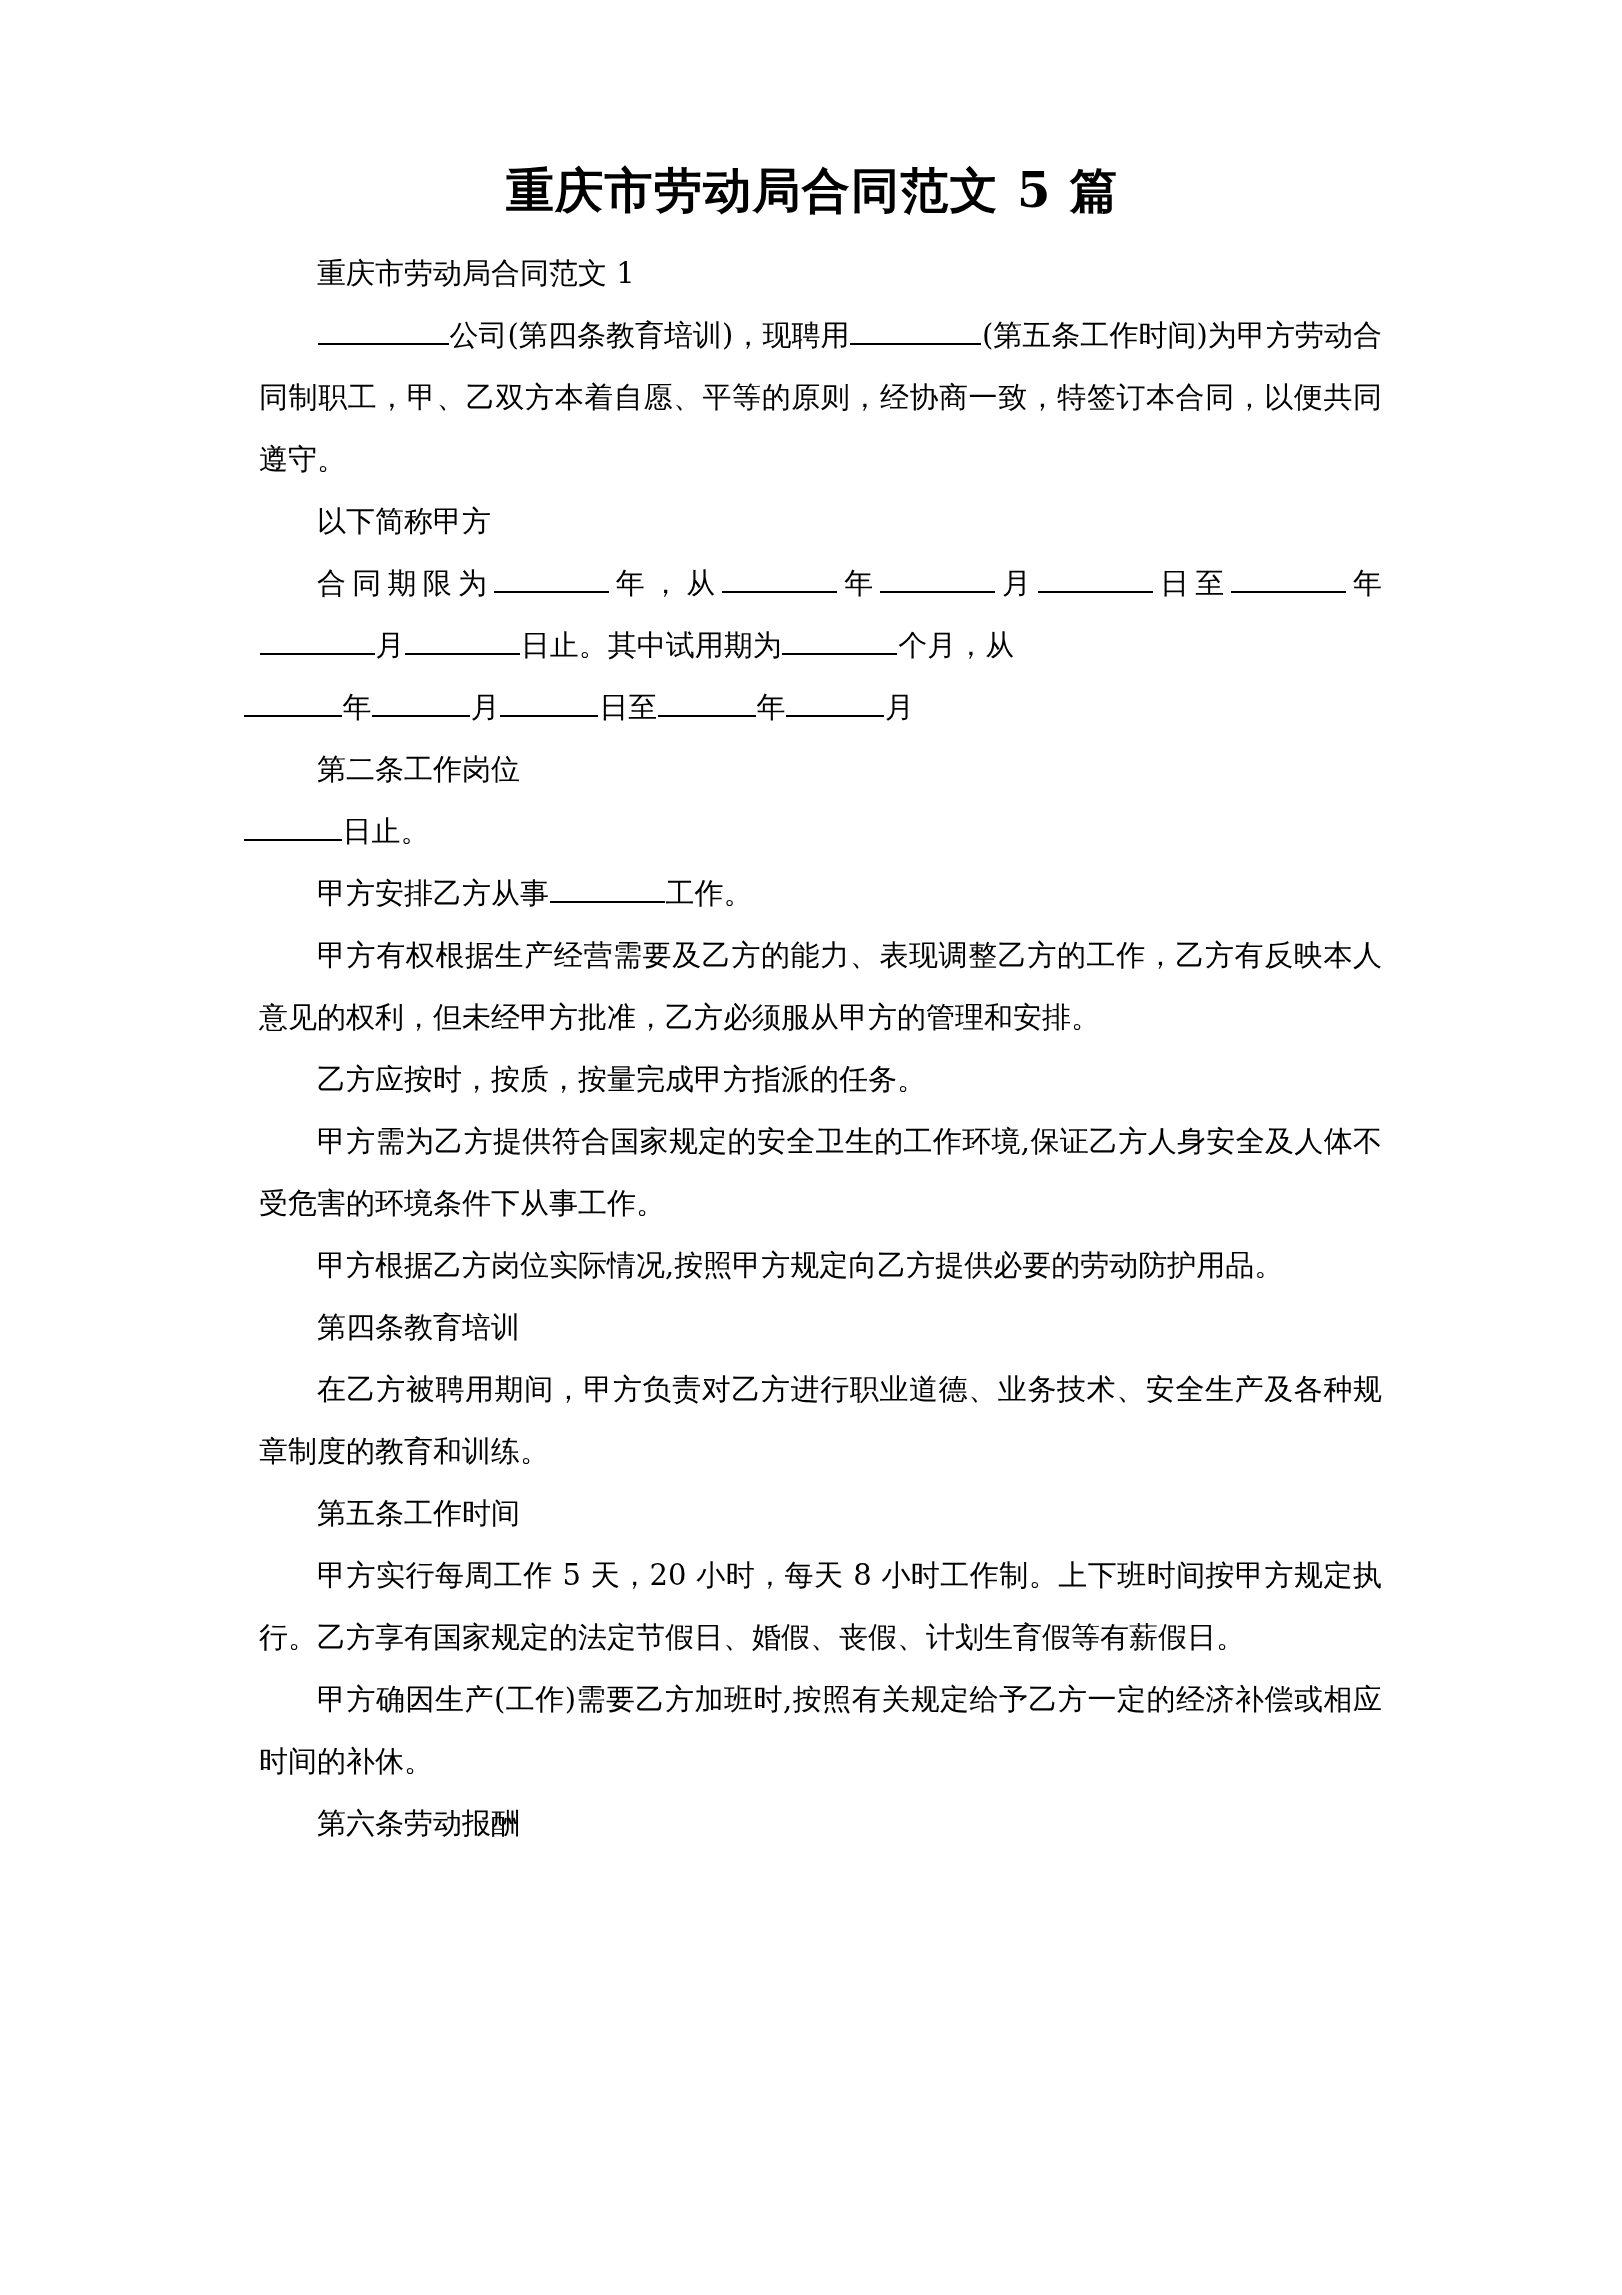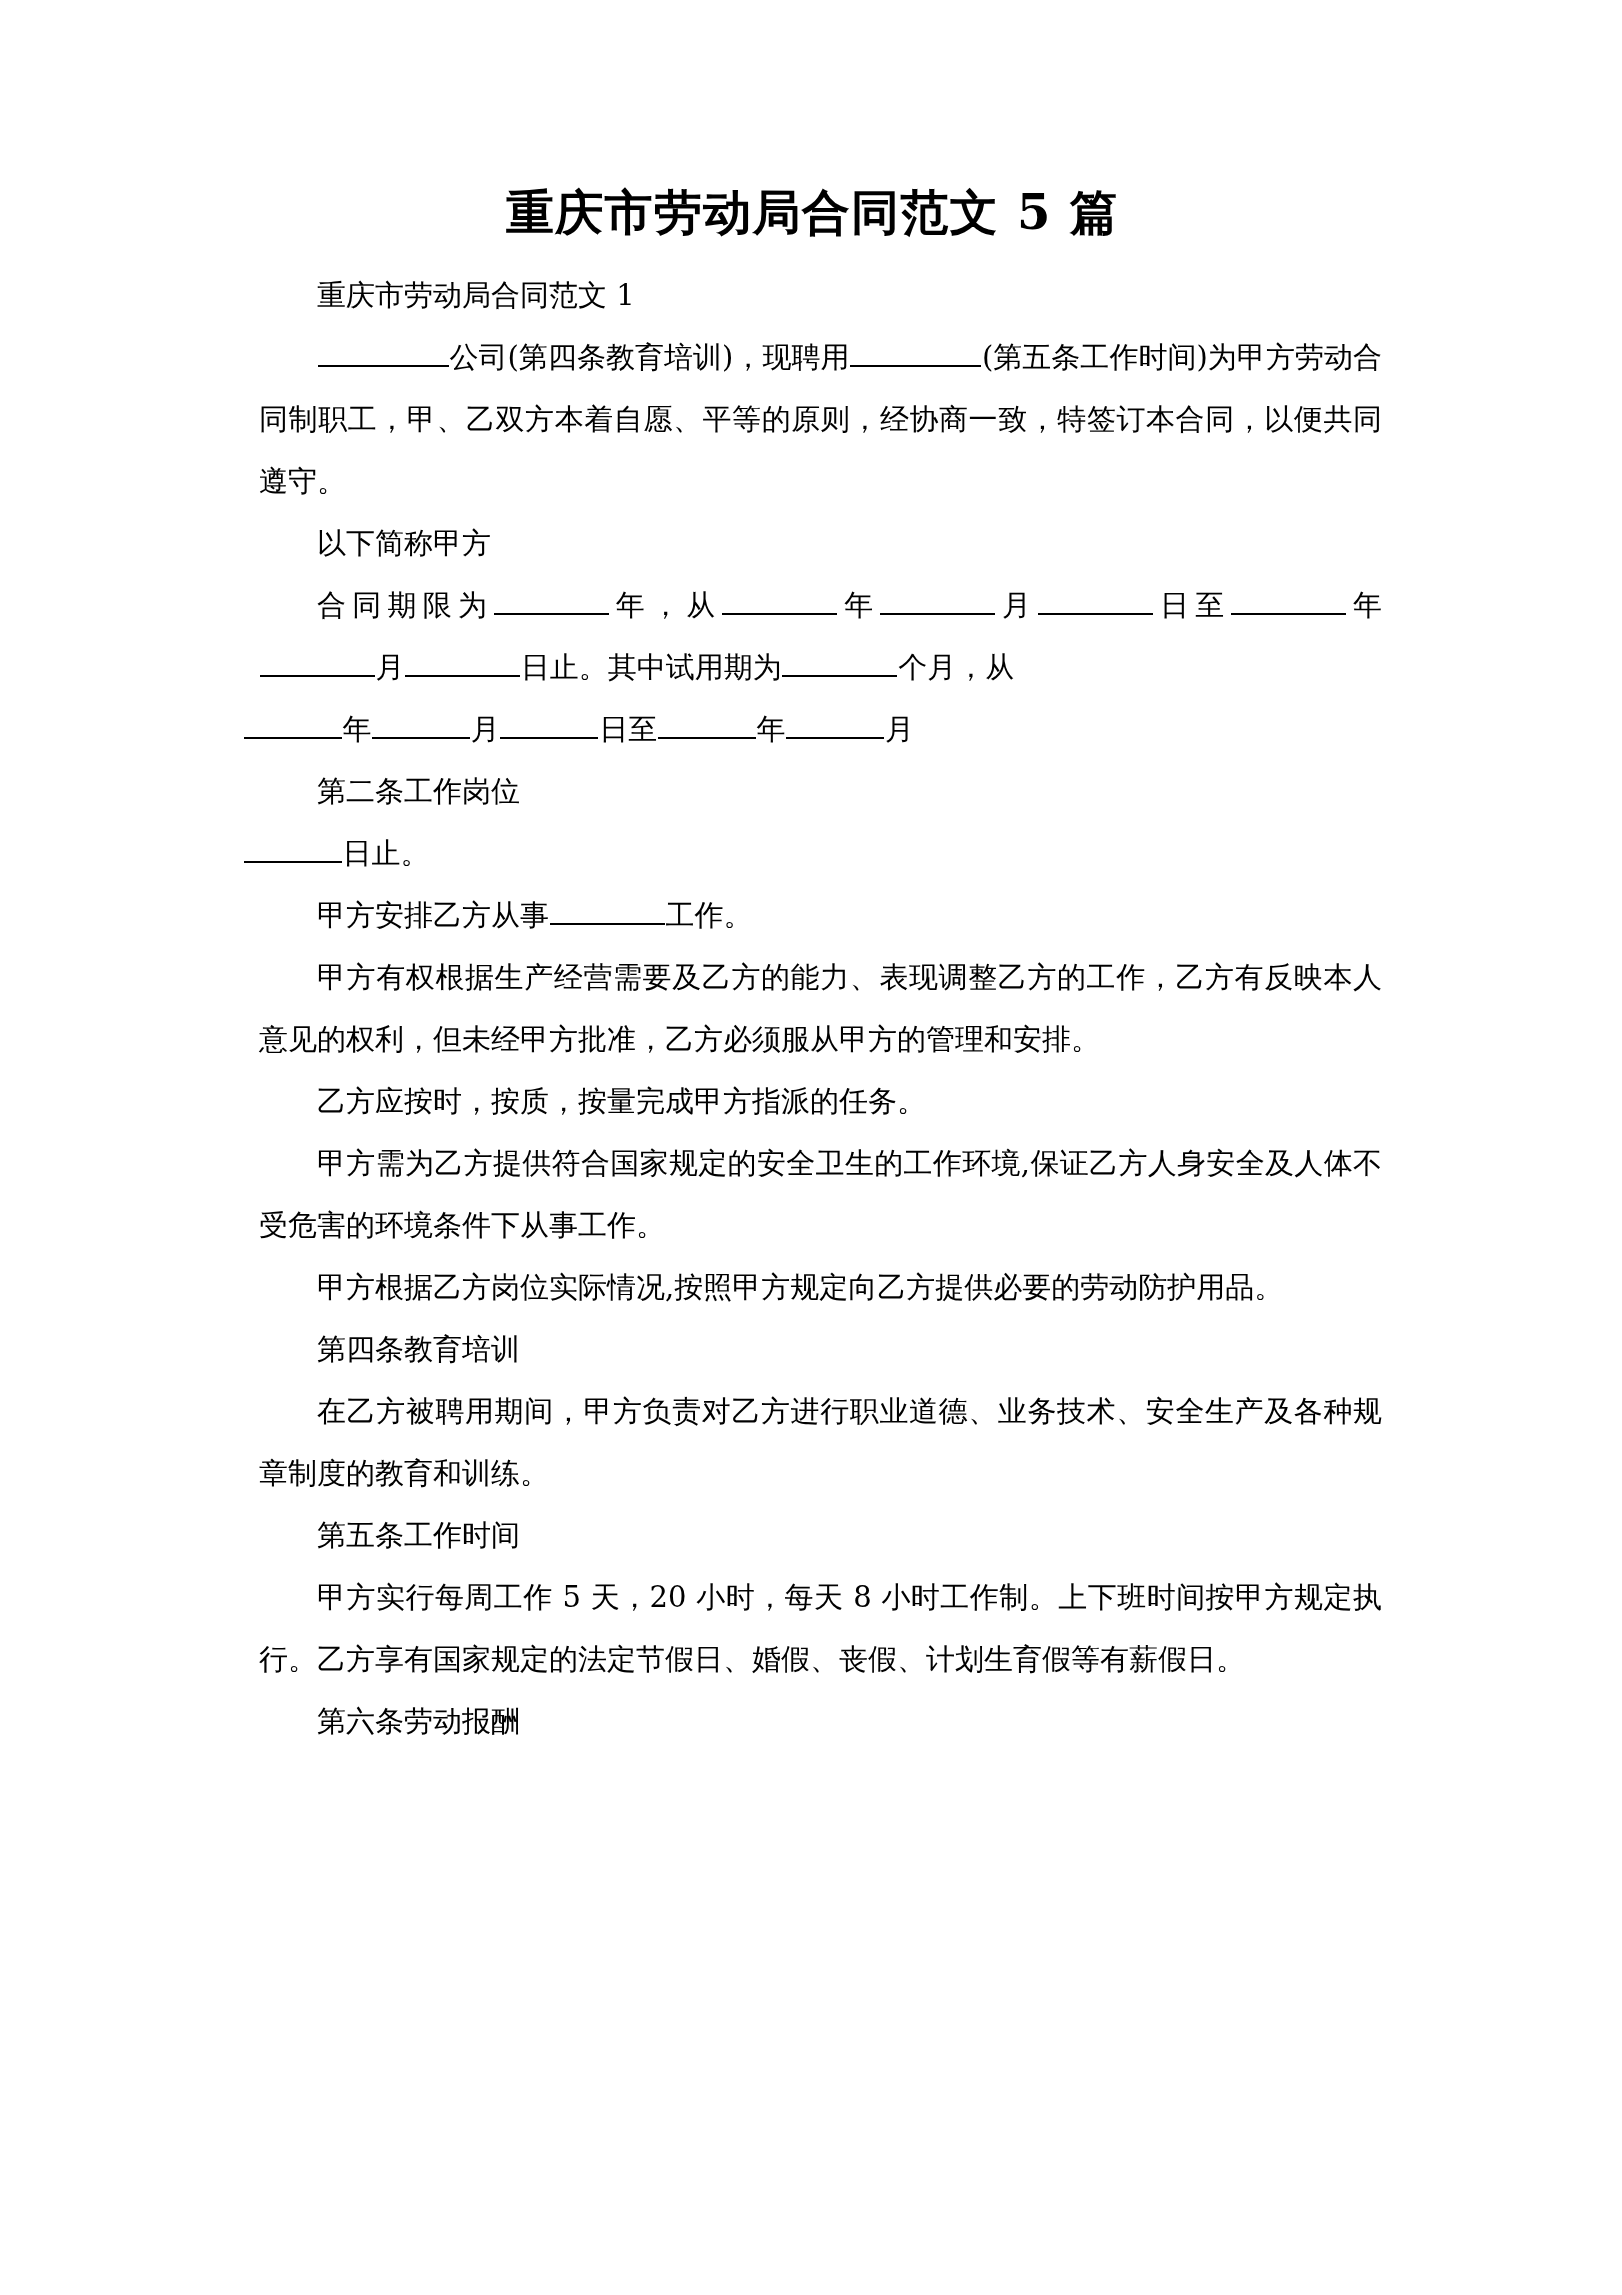--- a/index.html
+++ b/index.html
@@ -18,21 +18,21 @@
   .page {
     width: 1623px;
     height: 2295px;
     position: relative;
     background: #ffffff;
     box-sizing: border-box;
   }
   .content {
     position: absolute;
     left: 243px;
-    top: 182px;
+    top: 160px;
     width: 1139px;
   }
   .doc-title {
     font-size: 48px;
     font-weight: bold;
     text-align: center;
     line-height: 1.25;
     letter-spacing: 1.3px;
     margin: 0 0 22px 0;
     font-family: "DejaVu Serif", "Liberation Serif", serif;
@@ -108,18 +108,19 @@
     <p class="para indent">甲方根据乙方岗位实际情况,按照甲方规定向乙方提供必要的劳动防护用品。</p>
 
     <p class="para indent">第四条教育培训</p>
 
     <p class="para indent">在乙方被聘用期间，甲方负责对乙方进行职业道德、业务技术、安全生产及各种规章制度的教育和训练。</p>
 
     <p class="para indent">第五条工作时间</p>
 
     <p class="para indent">甲方实行每周工作 5 天，20 小时，每天 8 小时工作制。上下班时间按甲方规定执行。乙方享有国家规定的法定节假日、婚假、丧假、计划生育假等有薪假日。</p>
 
+    <p class="para indent">甲方确因生产(工作)需要乙方加班时,按照有关规定给予乙方一定的经济补偿或相应时间的补休。</p>
 
     <p class="para indent">第六条劳动报酬</p>
 
   </div>
 </div>
 
 
 </body></html>

